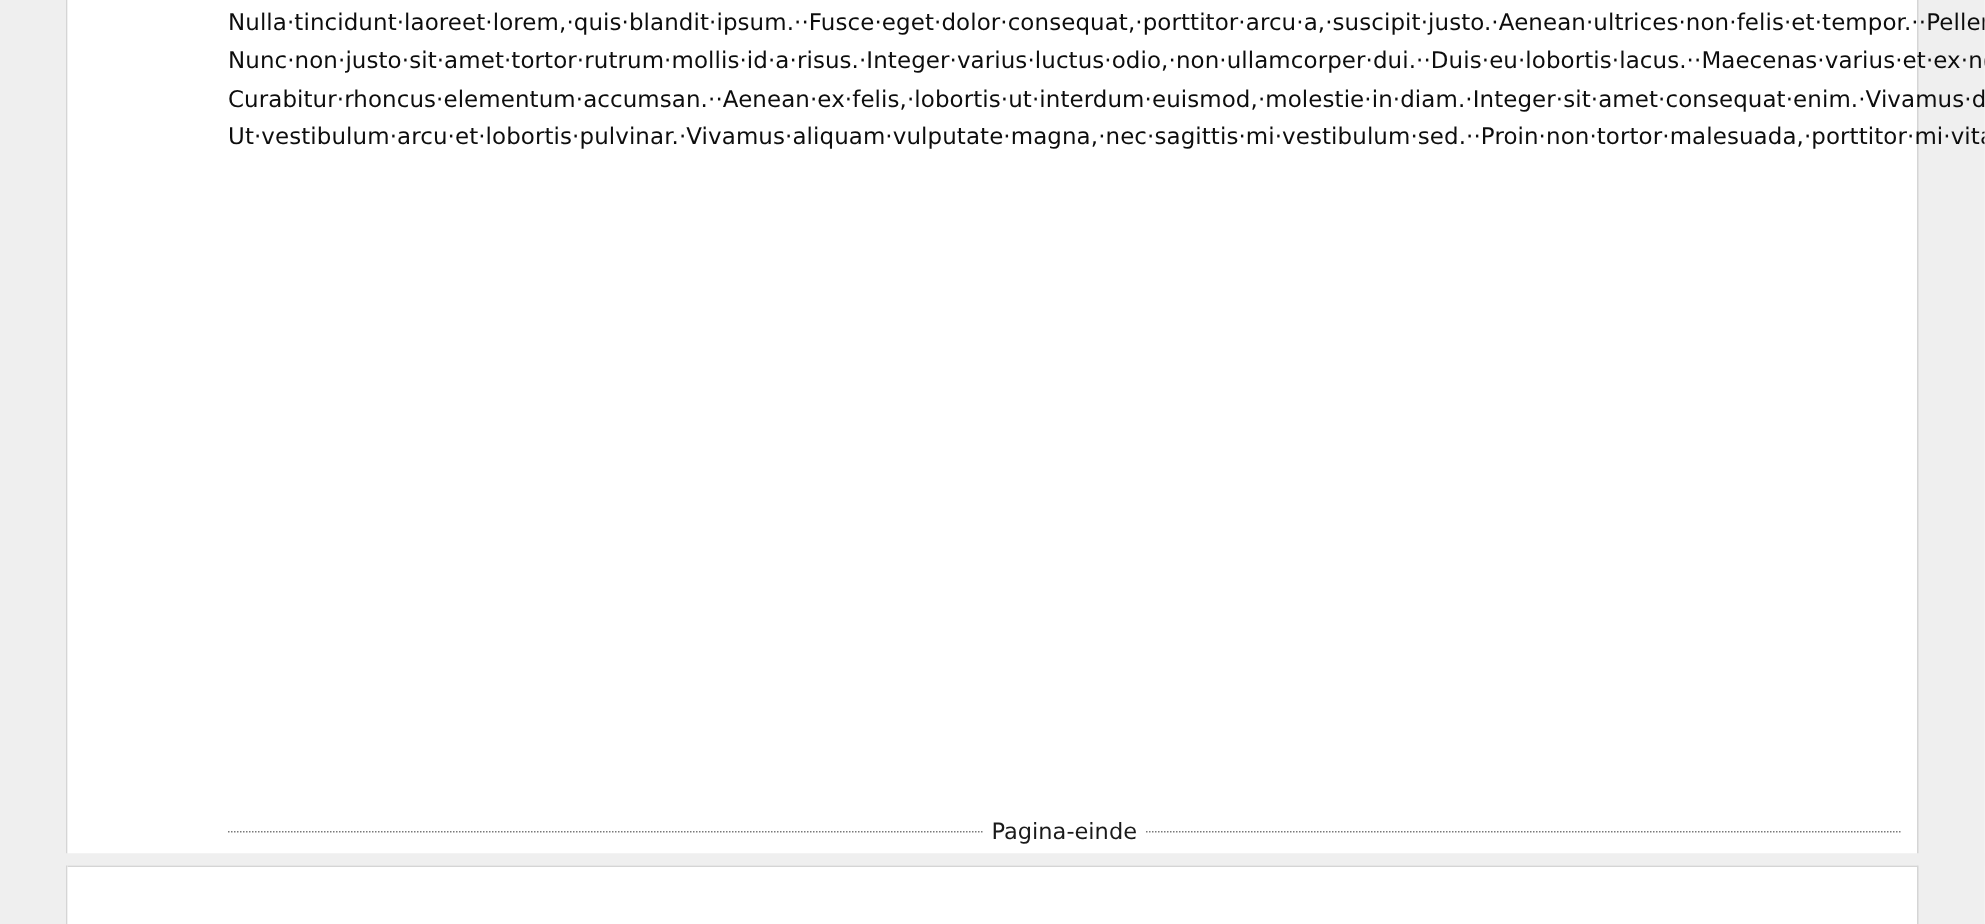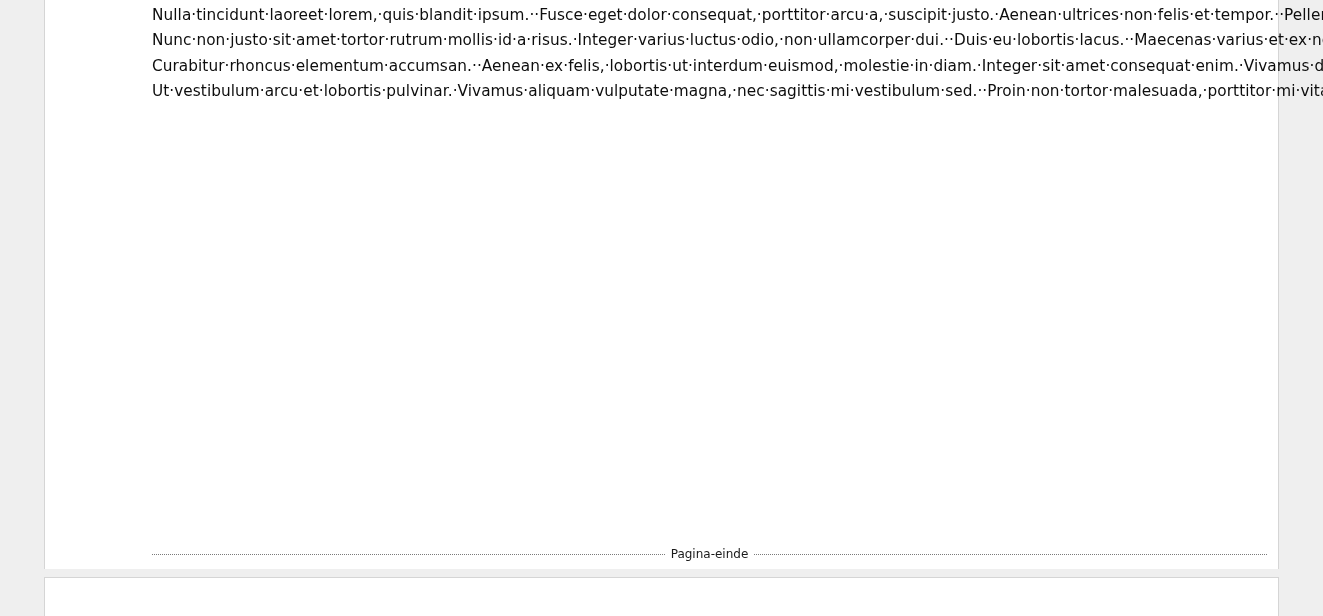--- a/index.html
+++ b/index.html
@@ -115,21 +115,21 @@
   }
   .page-break .dots {
     flex: 1 1 auto;
     height: 0;
     border-top: 1px dotted #7a7a7a;
   }
   .page-break .label {
     flex: 0 0 auto;
     padding: 0 6px;
     font-family: "DejaVu Sans", sans-serif;
-    font-size: 12px;
+    font-size: 15px;
     color: #1a1a1a;
     white-space: nowrap;
   }
 </style>
 </head>
 <body>
 
 <div id="app">
 
   <div class="page-edge-left"></div>

